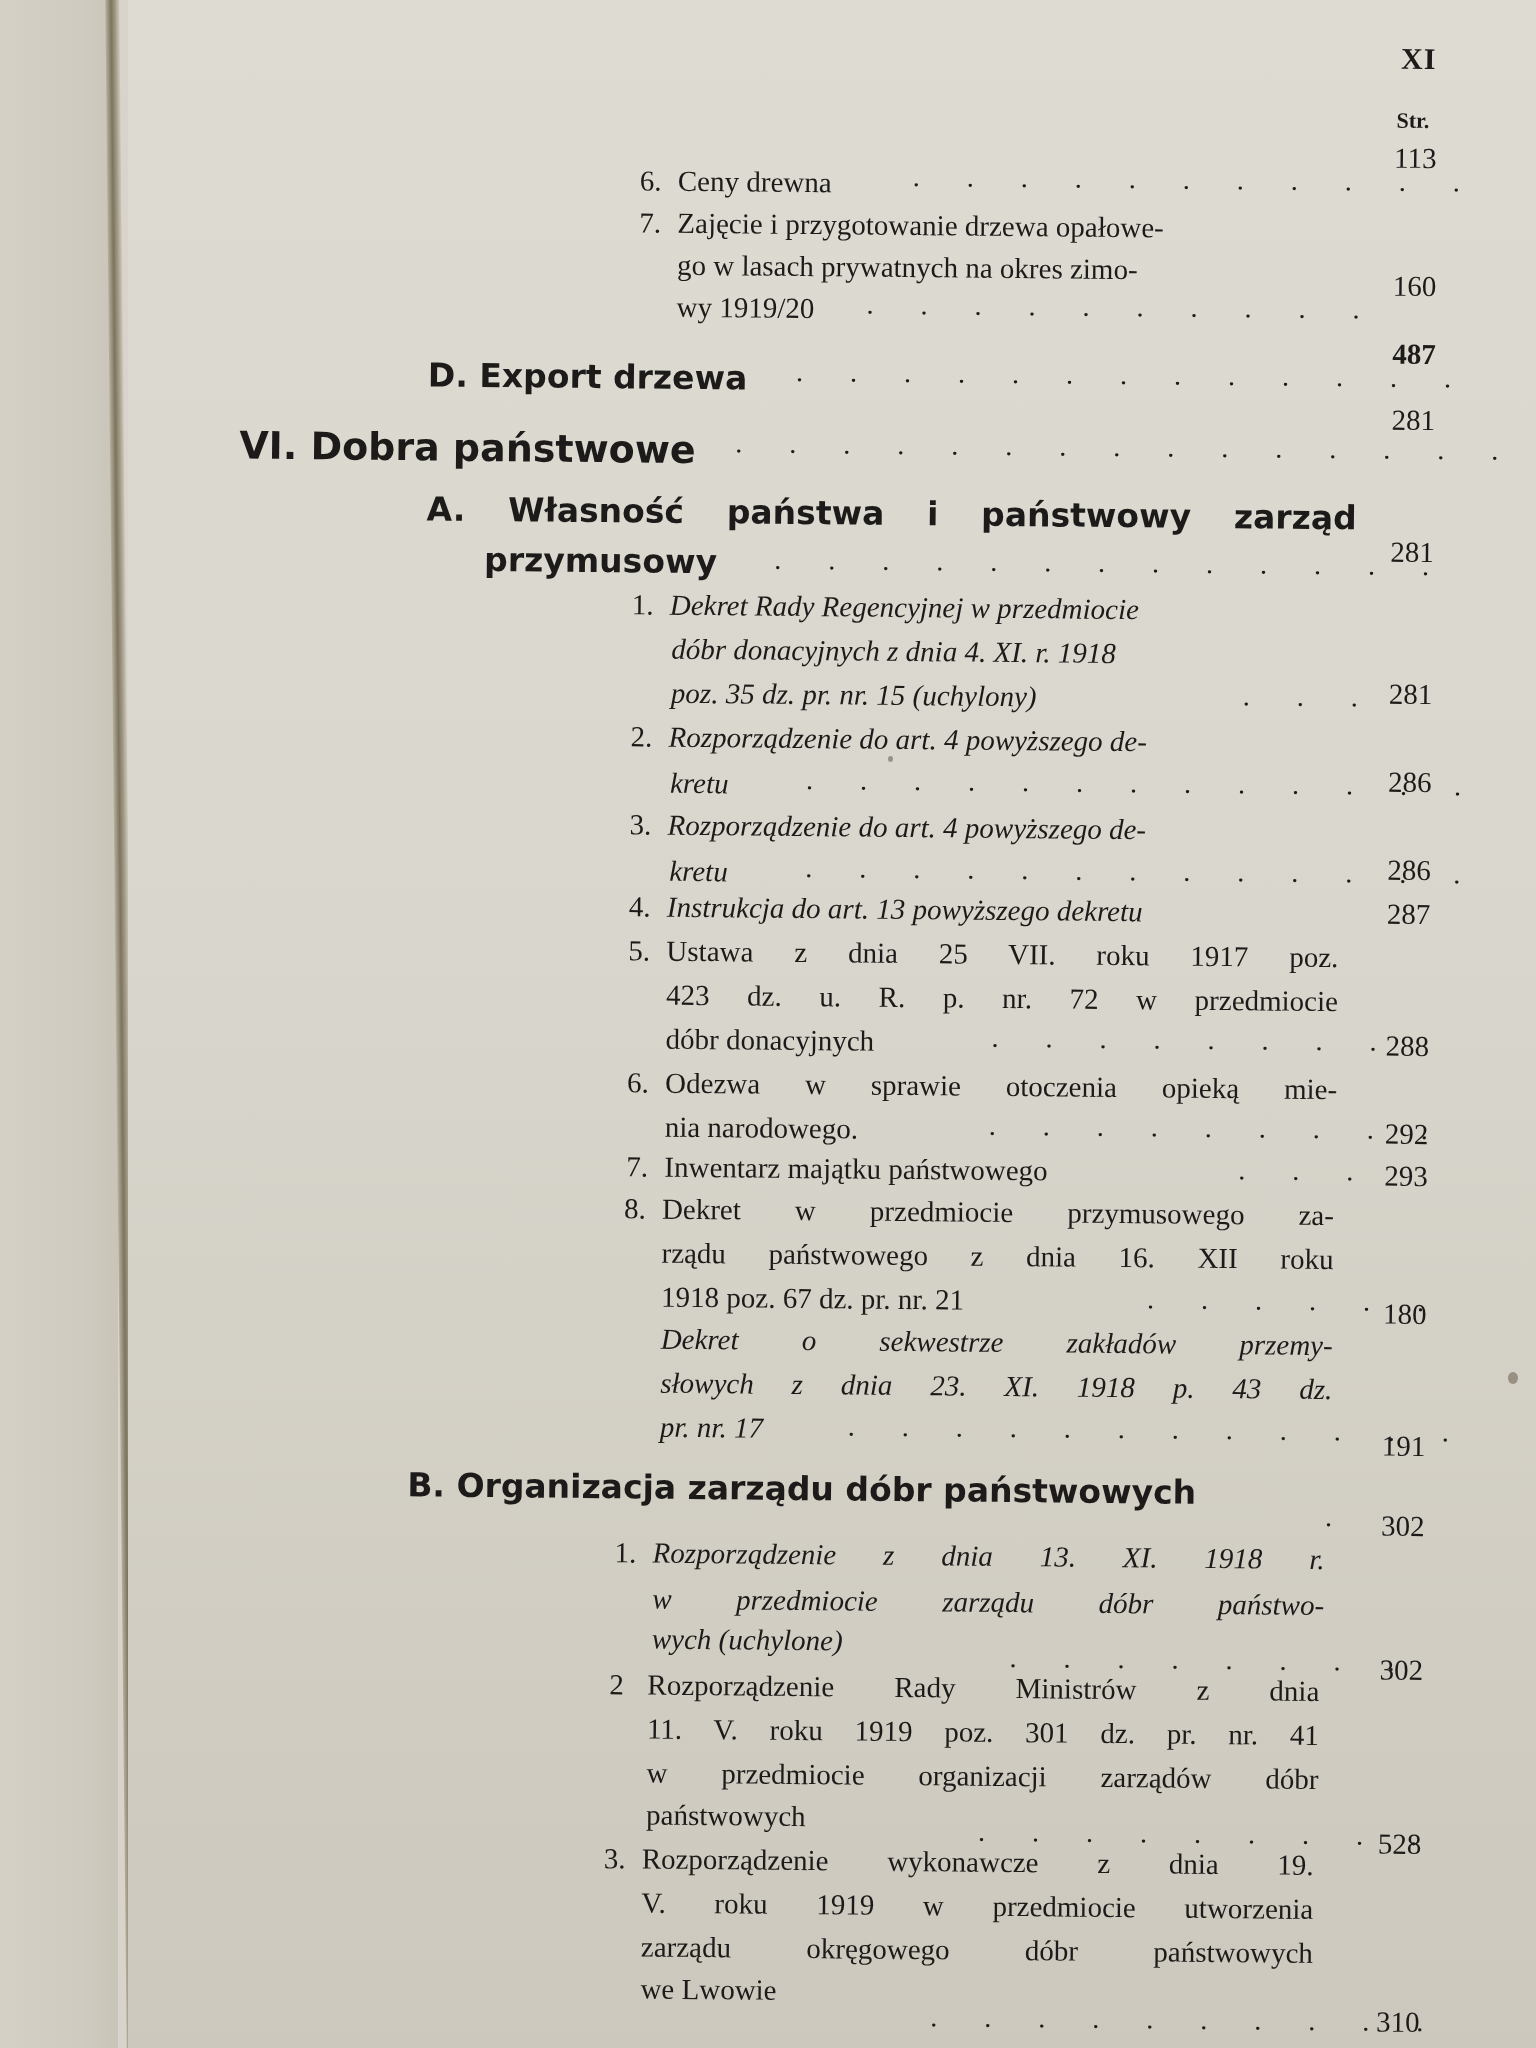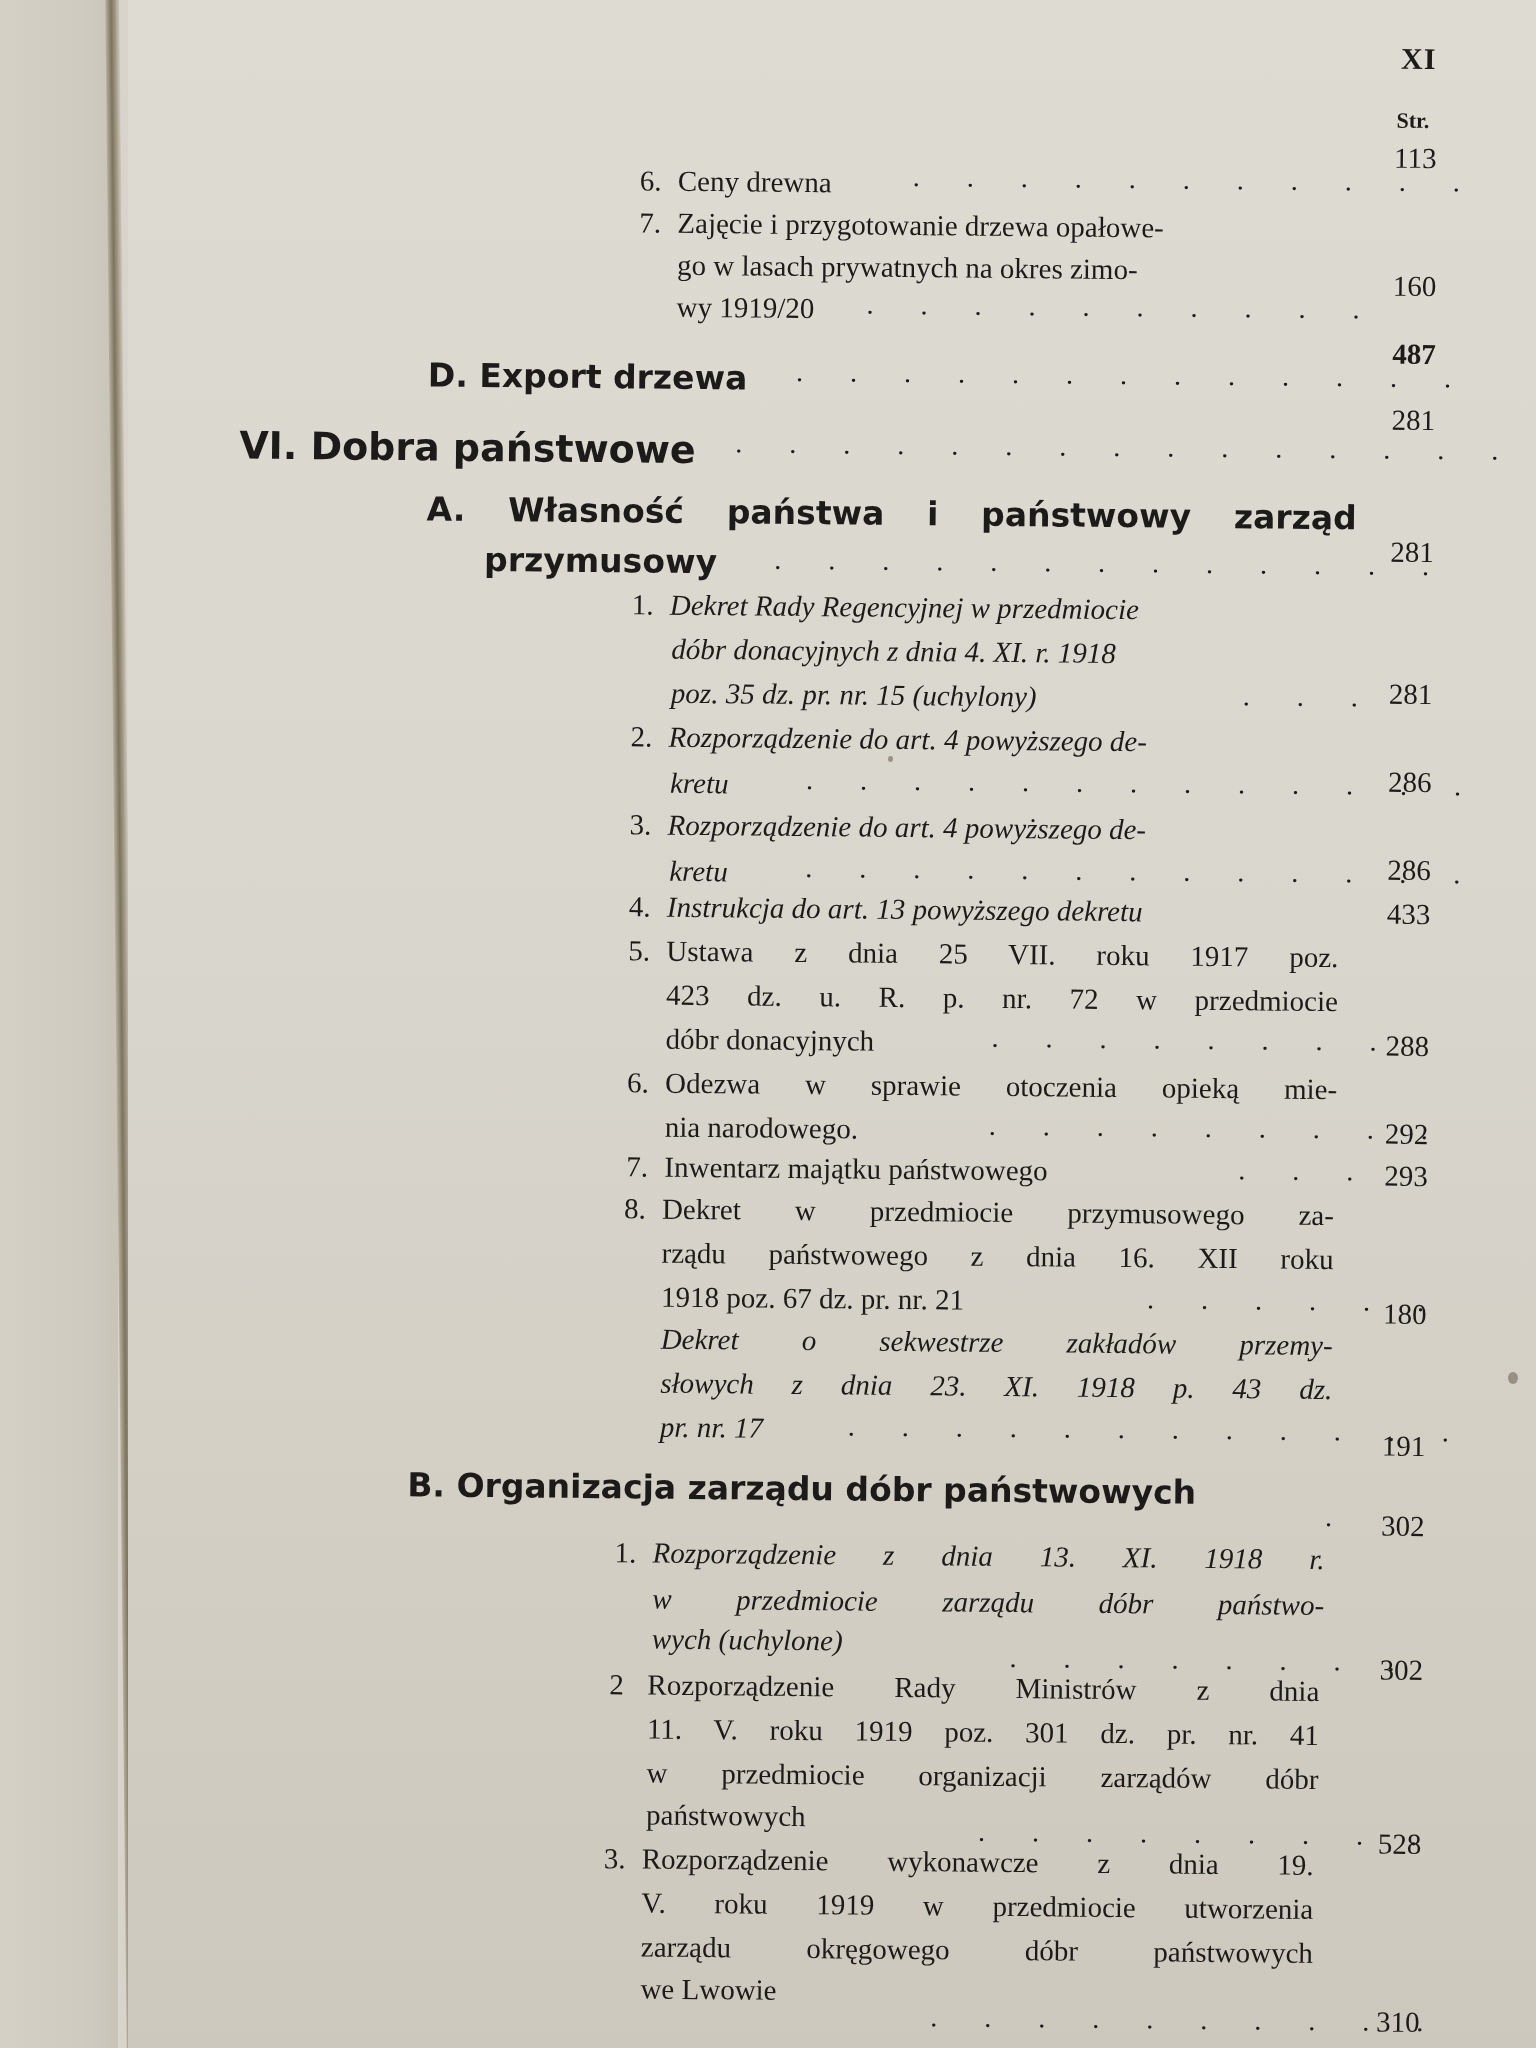--- a/index.html
+++ b/index.html
@@ -128,21 +128,21 @@
     </div>
     <div class="line italic" style="left:668px; top:858px;">kretu</div>
     <div class="dots" style="left:804px; top:852px;">. . . . . . . . . . . . .</div>
     <div class="pg" style="top:848px;">286</div>
   </div>
 
   <div>
     <div class="line italic" style="left:628px; top:894px;">
       <span class="num">4.</span><span>Instrukcja do art. 13 powyższego dekretu</span>
     </div>
-    <div class="pg" style="top:892px;">433</div>
+    <div class="pg" style="top:892px;">287</div>
   </div>
 
   <div>
     <div class="line" style="left:628px; top:938px;">
       <span class="num">5.</span><span class="justify" style="width:672px;">Ustawa z dnia 25 VII. roku 1917 poz.</span>
     </div>
     <div class="line" style="left:666px; top:982px;">
       <span class="justify" style="width:672px;">423 dz. u. R. p. nr. 72 w przedmiocie</span>
     </div>
     <div class="line" style="left:666px; top:1026px;">dóbr donacyjnych</div>

